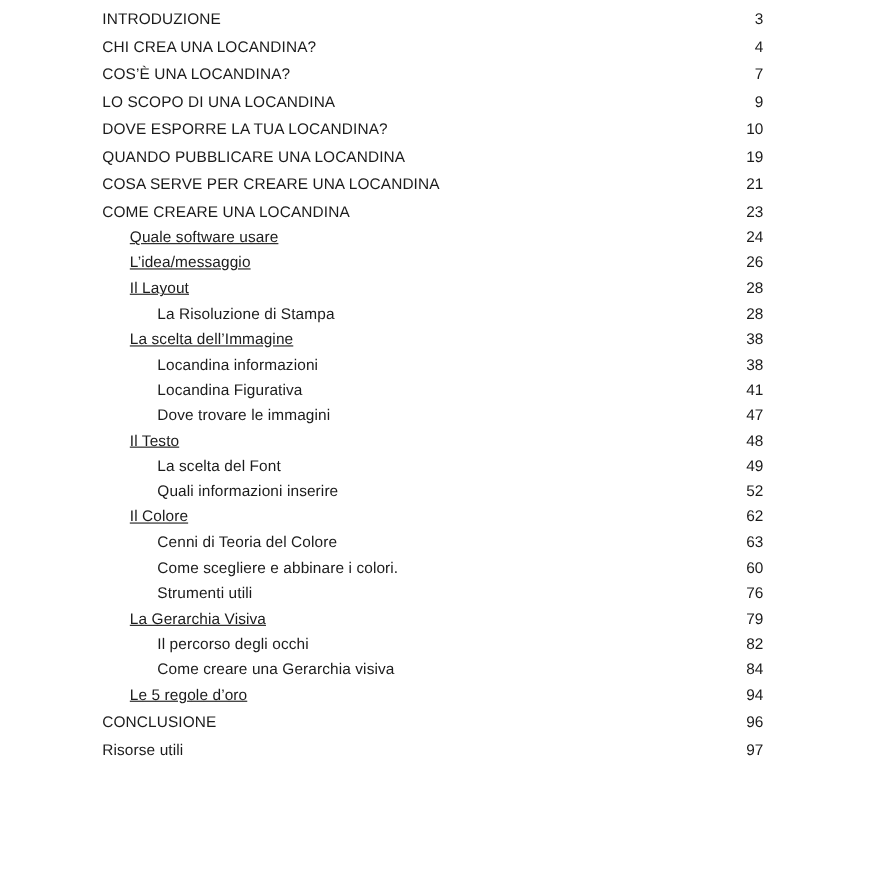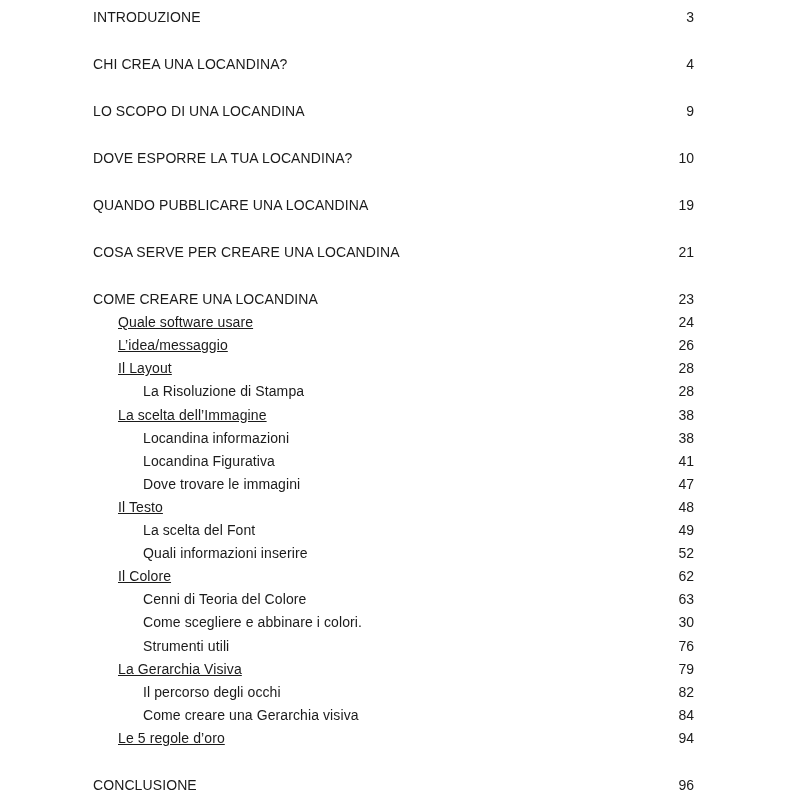--- a/index.html
+++ b/index.html
@@ -26,21 +26,21 @@
   }
   .toc-row {
     display: flex;
     justify-content: space-between;
     align-items: center;
     height: 23.1px;
     white-space: nowrap;
     cursor: default;
   }
   .toc-row.level-0 {
-    margin-top: 24px;
+    margin-top: 2px;
   }
   .toc-list .toc-row:first-child {
     margin-top: 0;
   }
   .toc-row.level-1 .toc-label {
     padding-left: 25px;
     text-decoration: underline;
   }
   .toc-row.level-2 .toc-label {
     padding-left: 50px;
@@ -57,20 +57,24 @@
 
 <div class="toc-page-wrap">
   <div class="toc-list" id="toc-list" style="color: rgb(27, 27, 27);">
       <div class="toc-row level-0">
         <span class="toc-label">INTRODUZIONE</span>
         <span class="toc-pagenum">3</span>
       </div>
       <div class="toc-row level-0">
         <span class="toc-label">CHI CREA UNA LOCANDINA?</span>
         <span class="toc-pagenum">4</span>
+      </div>
+      <div class="toc-row level-0">
+        <span class="toc-label">COS’È UNA LOCANDINA?</span>
+        <span class="toc-pagenum">7</span>
       </div>
       <div class="toc-row level-0">
         <span class="toc-label">LO SCOPO DI UNA LOCANDINA</span>
         <span class="toc-pagenum">9</span>
       </div>
       <div class="toc-row level-0">
         <span class="toc-label">DOVE ESPORRE LA TUA LOCANDINA?</span>
         <span class="toc-pagenum">10</span>
       </div>
       <div class="toc-row level-0">
@@ -132,21 +136,21 @@
       <div class="toc-row level-1">
         <span class="toc-label">Il Colore</span>
         <span class="toc-pagenum">62</span>
       </div>
       <div class="toc-row level-2">
         <span class="toc-label">Cenni di Teoria del Colore</span>
         <span class="toc-pagenum">63</span>
       </div>
       <div class="toc-row level-2">
         <span class="toc-label">Come scegliere e abbinare i colori.</span>
-        <span class="toc-pagenum">30</span>
+        <span class="toc-pagenum">60</span>
       </div>
       <div class="toc-row level-2">
         <span class="toc-label">Strumenti utili</span>
         <span class="toc-pagenum">76</span>
       </div>
       <div class="toc-row level-1">
         <span class="toc-label">La Gerarchia Visiva</span>
         <span class="toc-pagenum">79</span>
       </div>
       <div class="toc-row level-2">

